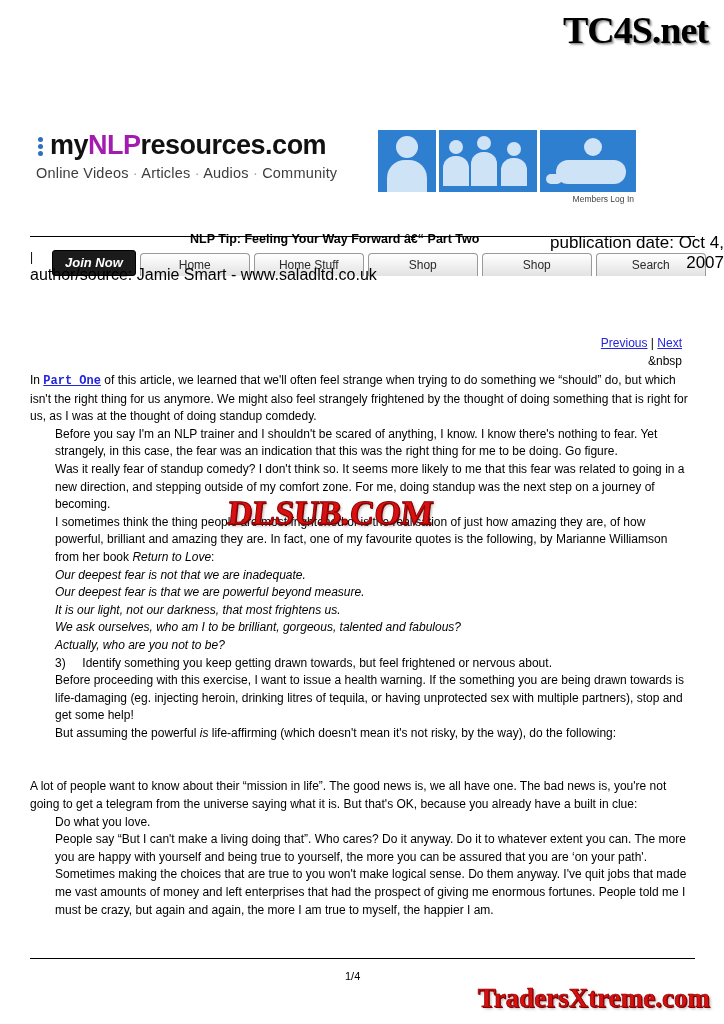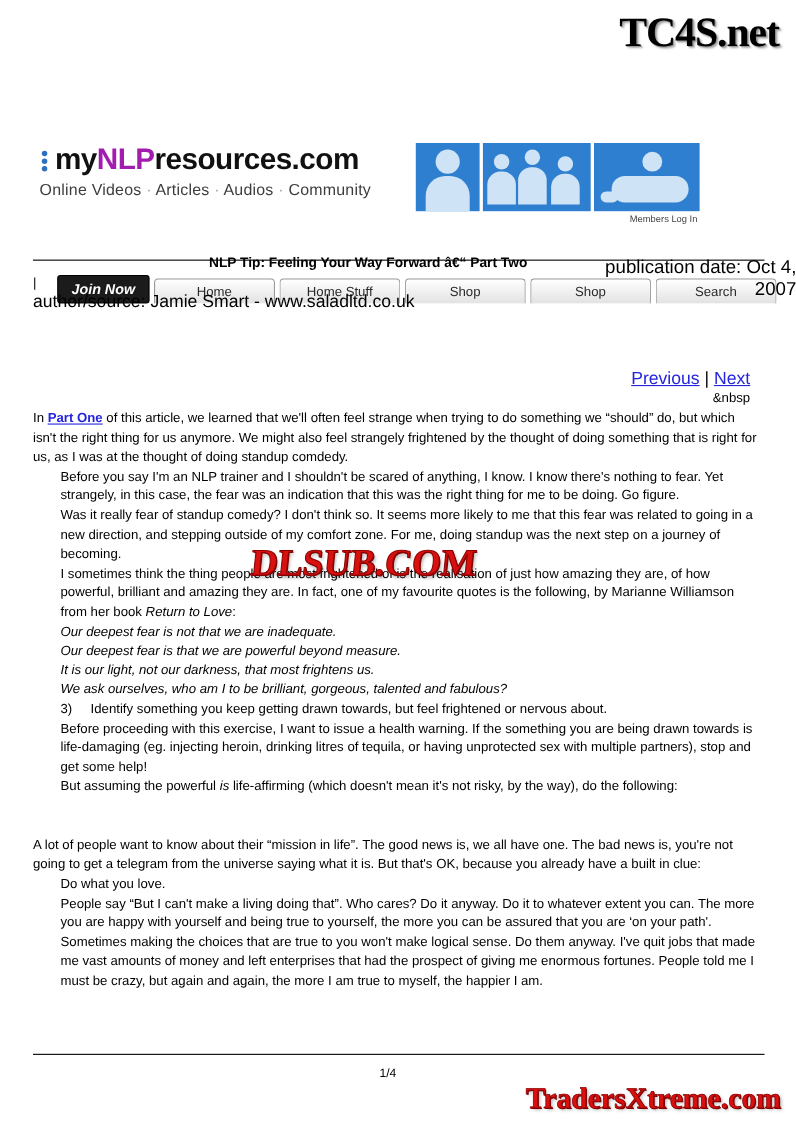--- a/index.html
+++ b/index.html
@@ -175,21 +175,21 @@
     left: 30px;
     top: 266px;
     font-size: 16px;
   }
 
   
   .prevnext {
     position: absolute;
     right: 42px;
     top: 336px;
-    font-size: 16px;
+    font-size: 12px;
     text-align: center;
     margin-left: 16px;
   }
   .prevnext a {
     color: #2424dd;
     text-decoration: underline;
   }
   .nbsp-line {
     position: absolute;
     right: 42px;
@@ -207,20 +207,21 @@
     font-size: 12px;
     line-height: 17.6px;
     text-align: left;
   }
   .body p { margin: 0 0 0 0; }
   .body p + p { margin-top: 0; margin-left: 25px; }
   .body a {
     color: #2424dd;
     text-decoration: underline;
     font-weight: bold;
+    font-family: Liberation Mono, monospace;
   }
   .ital { font-style: italic; }
   .gap-lg { height: 36px; }
 
   
   .dlsub {
     position: absolute;
     left: 228px;
     top: 494px;
     font-family: "Liberation Serif", serif;
@@ -326,20 +327,21 @@
   <p>Before you say I'm an NLP trainer and I shouldn't be scared of anything, I know. I know there's nothing to fear. Yet strangely, in this case, the fear was an indication that this was the right thing for me to be doing. Go figure.</p>
 
   <p>Was it really fear of standup comedy? I don't think so. It seems more likely to me that this fear was related to going in a new direction, and stepping outside of my comfort zone. For me, doing standup was the next step on a journey of becoming.</p>
 
   <p><span>I sometimes think the thing people are most frightened of is the realisation of just how amazing they are, of how powerful, brilliant and amazing they are. In fact, one of my favourite quotes is the following, by Marianne Williamson from her book </span><span class="ital">Return to Love</span><span>:</span></p>
 
   <p class="ital">Our deepest fear is not that we are inadequate.</p>
   <p class="ital">Our deepest fear is that we are powerful beyond measure.</p>
   <p class="ital">It is our light, not our darkness, that most frightens us.</p>
   <p class="ital">We ask ourselves, who am I to be brilliant, gorgeous, talented and fabulous?</p>
+  <p class="ital"> Actually, who are you not to be?</p>
 
   <p>3)&nbsp;&nbsp;&nbsp;&nbsp;&nbsp;Identify something you keep getting drawn towards, but feel frightened or nervous about.</p>
 
   <p>Before proceeding with this exercise, I want to issue a health warning. If the something you are being drawn towards is life-damaging (eg. injecting heroin, drinking litres of tequila, or having unprotected sex with multiple partners), stop and get some help!</p>
 
   <p><span>But assuming the powerful </span><span class="ital">is</span><span> life-affirming (which doesn't mean it's not risky, by the way), do the following:</span></p>
 
   <div class="gap-lg"></div>
 
 

